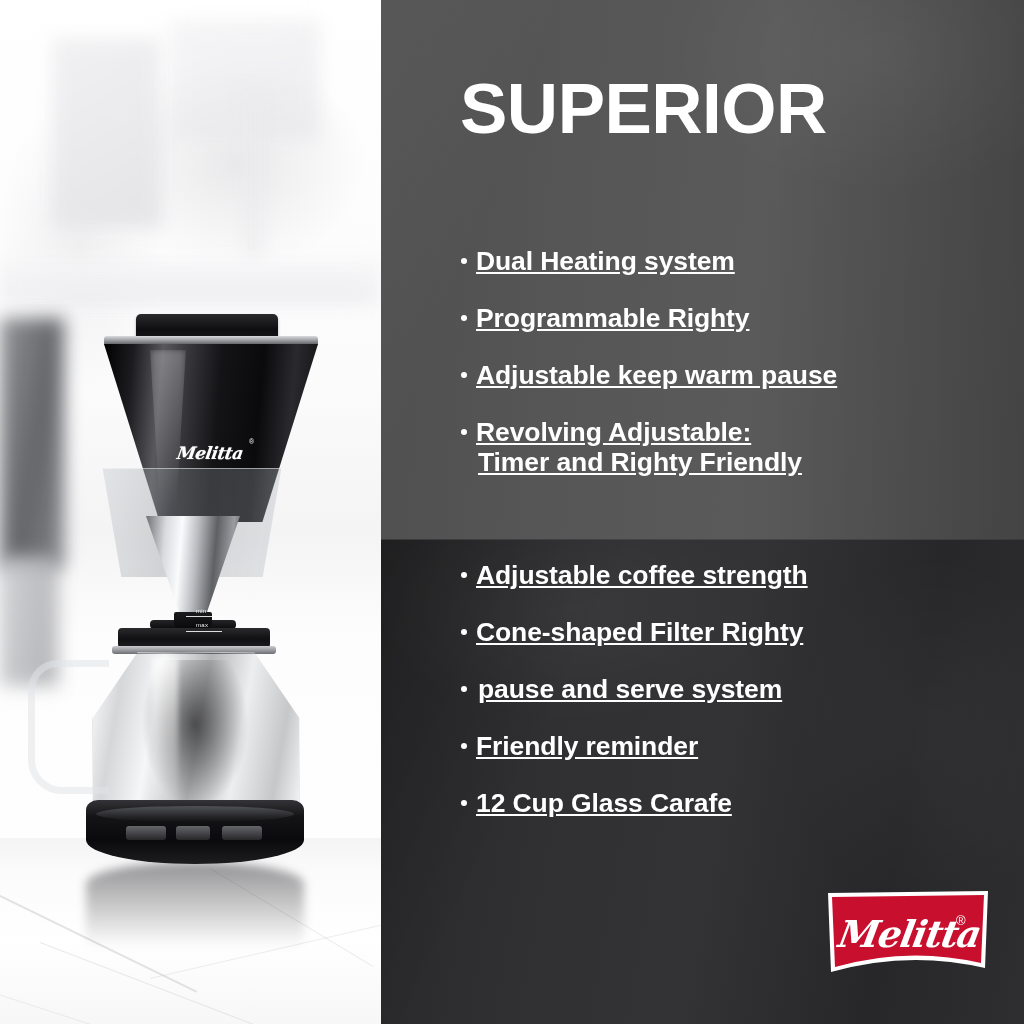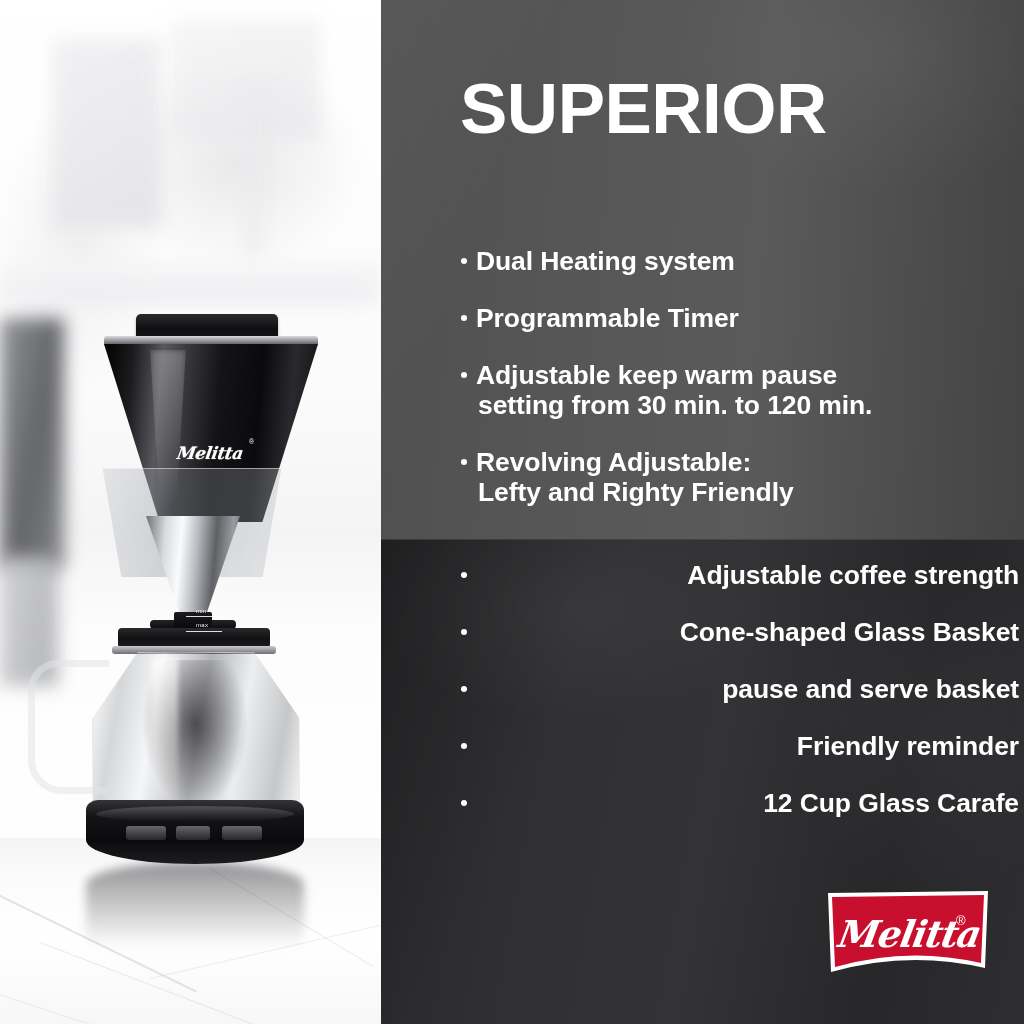--- a/index.html
+++ b/index.html
@@ -214,32 +214,33 @@
     font-family:"Liberation Sans",sans-serif;
     font-weight:700;
     font-size:71px;
     line-height:73px;
     letter-spacing:-.5px;
     text-transform:uppercase;
     z-index:4;
   }
 
   .bullets-a{position:absolute;left:78px;top:246px;width:560px;z-index:4;}
-  .bullets-b{position:absolute;left:78px;top:560px;width:560px;z-index:4;text-align:right;}
+  .bullets-b{position:absolute;left:78px;top:560px;width:560px;z-index:4;}
 
   .bullet{
     position:relative;
     color:#ffffff;
     font-family:"Liberation Sans",sans-serif;
     font-weight:700;
     font-size:26.5px;
     line-height:30px;
     letter-spacing:-.1px;
     padding-left:17px;
     margin-bottom:27px;
+    text-decoration:underline;
   }
   .bullet:before{
     content:"";position:absolute;left:2px;top:12px;
     width:6px;height:6px;border-radius:50%;background:#fff;
   }
   .bullet .l2{display:block;padding-left:2px;}
 
   
   .logo{
     position:absolute;left:825px;top:888px;width:166px;height:98px;z-index:6;
@@ -328,41 +329,40 @@
 
     <div class="heading">
       <div>SUPERIOR</div>
     </div>
 
     <div class="bullets-a">
       <div class="bullet">
         <span>Dual Heating system</span>
       </div>
       <div class="bullet">
-        <span>Programmable Timer</span>
+        <span>Programmable Righty</span>
       </div>
       <div class="bullet">
         <span>Adjustable keep warm pause</span>
-        <span class="l2">setting from 30 min. to 120 min.</span>
       </div>
       <div class="bullet">
         <span>Revolving Adjustable:</span>
-        <span class="l2">Lefty and Righty Friendly</span>
+        <span class="l2">Timer and Righty Friendly</span>
       </div>
     </div>
 
     <div class="bullets-b">
       <div class="bullet">
         <span>Adjustable coffee strength</span>
       </div>
       <div class="bullet">
-        <span>Cone-shaped Glass Basket</span>
-      </div>
-      <div class="bullet">
-        <span class="l2">pause and serve basket</span>
+        <span>Cone-shaped Filter Righty</span>
+      </div>
+      <div class="bullet">
+        <span class="l2">pause and serve system</span>
       </div>
       <div class="bullet">
         <span>Friendly reminder</span>
       </div>
       <div class="bullet">
         <span>12 Cup Glass Carafe</span>
       </div>
     </div>
   </div>
 

